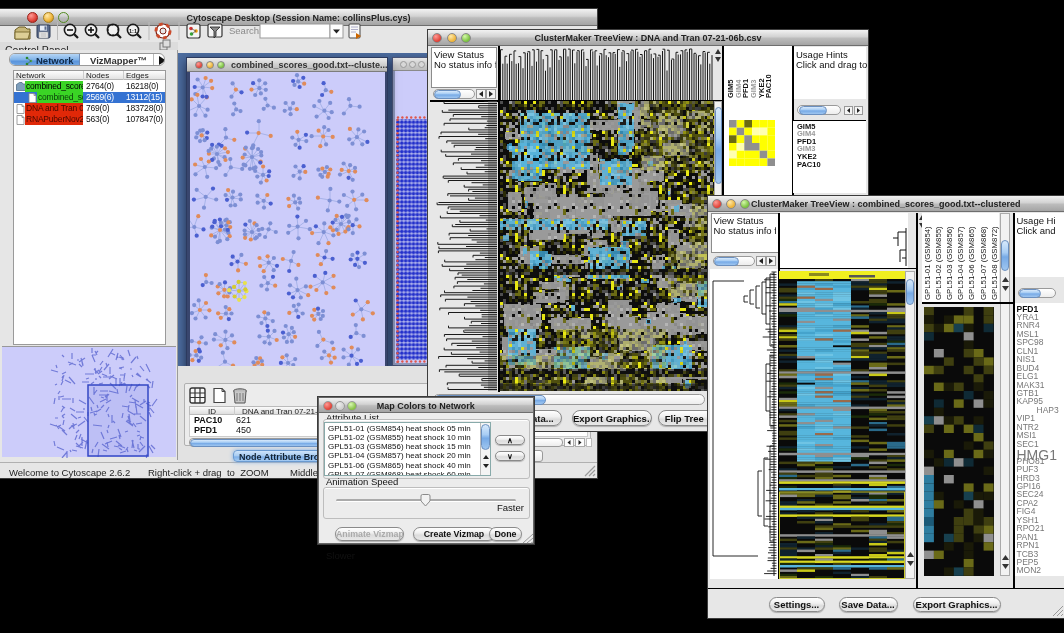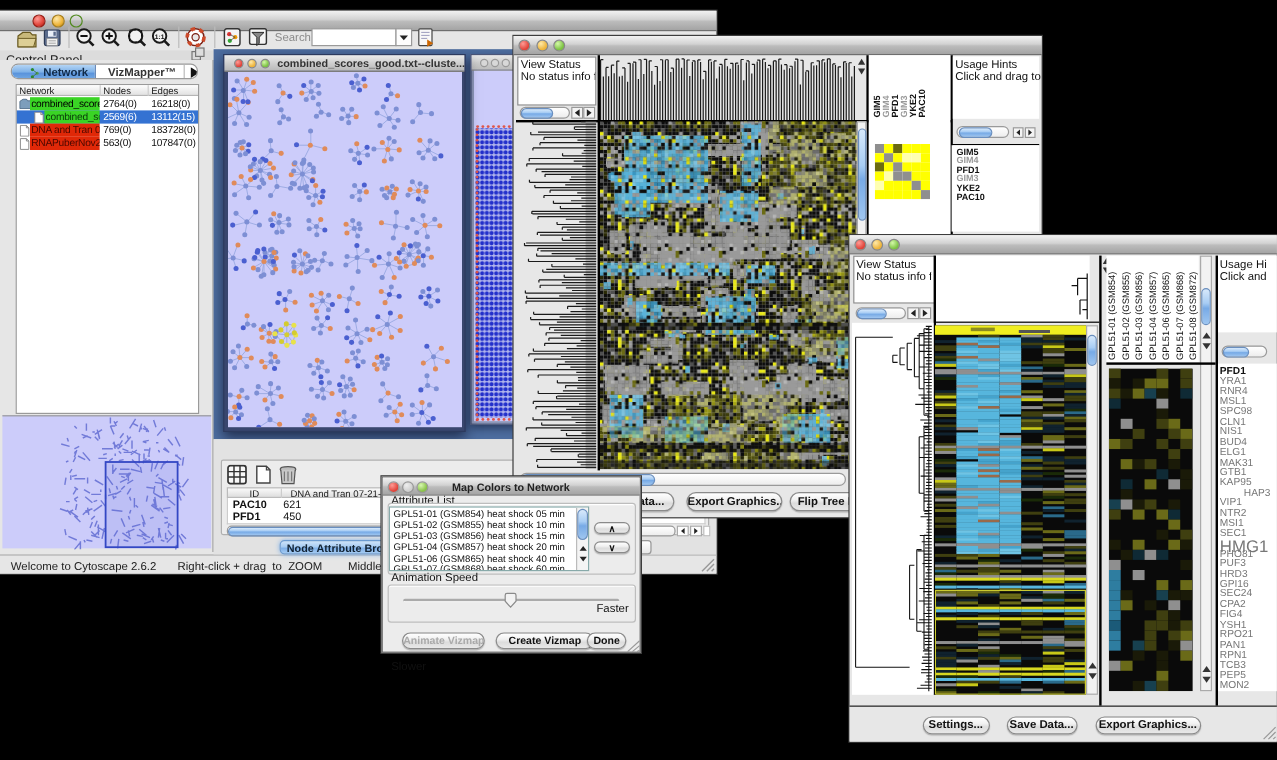--- a/index.html
+++ b/index.html
@@ -13,20 +13,21 @@
 .sctrack{background:linear-gradient(#fff,#ededed);border:1px solid #9a9a9a;border-radius:999px;}
 .blkline{position:absolute;background:#000;}
 .whitebox{position:absolute;background:#fff;border:1px solid #8c8c8c;}
 .gb{position:absolute;border:1px solid #bdbdbd;border-radius:3px;box-shadow:inset 0 1px 0 #fff;}
 </style></head><body>
 <div class="win" style="left:0;top:9px;width:597px;height:469px;background:#e6e6e6;">
     <div class="tb" style="height:17px;"></div>
     <div class="lt" style="left:27px;top:3px;width:11px;height:11px;background:radial-gradient(circle at 35% 30%,#ff9a94,#e0443a 60%,#9e1f16);border:1px solid #9a2018;"></div>
     <div class="lt" style="left:43px;top:3px;width:11px;height:11px;background:radial-gradient(circle at 35% 30%,#ffe9a8,#eeb43a 60%,#b07e10);border:1px solid #a87f1c;"></div>
     <div class="lt" style="left:58px;top:3px;width:11px;height:11px;background:radial-gradient(circle at 35% 30%,#d4f8a8,#7cc342 60%,#47851c;);border:1px solid #528a20;"></div>
+    <div class="ttl" style="top:4px;font-size:9px;">Cytoscape Desktop (Session Name: collinsPlus.cys)</div>
     <svg class="abs" style="left:0;top:10px;" width="597" height="22" viewBox="0 0 597 22">
       <g>
         <path d="M15 11 l4 -3 h6 l2 2 h3 v10 h-15 z" fill="#c8b87a" stroke="#6a5a20" stroke-width="1"></path>
         <path d="M15 13 h15 l-2 7 h-13 z" fill="#ddcf96" stroke="#6a5a20" stroke-width="0.8"></path>
       </g>
       <g>
         <rect x="37" y="6" width="13" height="13" rx="1.5" fill="#5a6b8c" stroke="#2c3a55"></rect>
         <rect x="40" y="6.6" width="7" height="5" fill="#e8eef8"></rect>
         <rect x="44.5" y="7.4" width="2" height="3.4" fill="#5a6b8c"></rect>
         <rect x="39" y="13" width="9" height="6" fill="#f0f0f0" stroke="#888" stroke-width="0.5"></rect>
@@ -157,21 +158,21 @@
       <svg class="abs" style="left:0;top:0;" width="174" height="111" viewBox="0 0 174 111">
         <path d="M115 8L116 11M124 74L131 78M94 8L90 8M56 25L49 23M74 65L82 65M131 76L134 80M146 39L148 41M135 67L134 59M105 104L101 103M133 68L126 64M121 10L120 13M61 29L60 31M115 42L116 47M79 101L74 96M70 79L67 82M149 70L147 65M135 84L138 85M84 32L87 31M138 37L133 41M142 52L142 56M107 32L112 28M92 27L83 27M62 10L60 8M130 48L128 50M150 59L155 52M54 79L48 77M79 70L76 71M97 102L96 110M102 23L107 17M82 70L86 75M127 60L120 59M53 38L55 37M138 90L142 91M138 102L136 102M60 83L65 88M99 61L102 58M94 27L93 21M73 37L67 30M95 58L96 61M86 65L86 69M60 69L63 67M136 12L135 9M74 18L66 15M99 85L102 92M62 49L58 50M124 74L131 79M92 40L92 48M71 51L71 56M77 99L81 95M106 10L111 2M147 99L151 106M100 27L105 29M90 106L91 102M97 48L106 48M107 78L106 81M147 64L147 58M59 65L62 60M68 103L69 105M111 74L113 76M139 30L135 26M94 65L99 62M73 78L70 80M118 36L118 31M60 52L69 52M60 27L64 25M138 95L141 99M134 77L140 76M116 6L114 13M117 101L120 103M63 61L60 59M123 26L122 32M100 97L107 102M94 33L94 31M115 32L108 29M94 6L96 4M141 61L134 57M67 18L71 16M130 93L132 101M77 15L83 11M92 68L95 67M137 105L143 99M55 80L59 78M131 93L130 101M129 16L134 10M75 88L73 93M130 28L131 30M85 93L83 102M115 46L107 44M144 17L148 25M146 32L144 33M124 37L117 37M90 64L89 60M53 99L52 94M125 73L129 75M117 39L120 35M123 36L119 38M92 35L89 37M144 74L138 69M82 61L82 63M95 64L88 66M96 27L100 24M130 22L128 22M114 39L114 31M118 28L122 28M77 53L84 57M93 69L92 66M101 30L108 30M126 84L123 85M70 103L75 104M77 92L79 87M118 106L124 104M139 67L132 67M134 61L133 53M99 31L97 29M127 58L126 64M61 34L59 38M105 19L104 16M122 12L117 10M93 26L97 23M110 76L110 68M90 6L90 1M136 102L136 97M106 67L107 70M95 8L93 4M92 22L96 26M113 8L109 6M56 71L53 71M58 44L56 47M127 44L130 37M77 13L75 13M150 41L151 34M116 82L119 90M55 21L54 18M108 27L108 20M69 67L75 72M132 103L135 104M83 74L76 79M122 13L118 8M63 84L56 79M65 105L60 111M95 43L92 47M135 89L138 88M115 90L108 92M124 103L126 100M105 54L105 49M79 92L86 96M139 30L134 27M90 8L93 15M74 86L77 83M121 33L123 33M61 78L62 73M120 71L121 66M62 28L60 34M109 53L104 56M125 39L124 46M77 17L80 20M105 83L106 86M100 79L91 78M80 15L81 19M70 6L70 12M148 61L152 66M137 55L130 51M99 50L102 51M144 54L138 58M60 69L62 71M108 36L114 42M127 67L128 74M104 51L107 47M149 36L144 32M125 102L126 105M117 21L120 22M53 51L52 57M75 77L69 79M120 99L114 94M117 100L112 99M116 98L123 101M69 36L63 33M81 18L79 11M144 56L149 59M57 49L57 53M62 103L55 100M145 107L144 114M57 82L54 78M142 24L138 19M101 14L98 18M118 92L117 88M81 101L74 99M97 37L101 36M92 57L87 50M106 47L103 50M126 69L128 76M106 100L105 95M65 104L65 111M68 61L73 64M149 98L153 102M134 56L127 55M80 90L80 99M106 44L98 44M138 93L139 89M93 100L96 95M80 35L87 35M100 20L97 25M107 60L104 65M71 76L72 82M128 9L126 3M132 44L135 38M148 56L146 55M110 94L103 97M104 52L98 55M117 21L122 20" stroke="#5b66cf" stroke-width="1.2" fill="none" opacity="0.8"></path>
         <rect x="86" y="38" width="60" height="71" fill="rgba(90,110,220,0.13)" stroke="#3347c4" stroke-width="1.5"></rect>
       </svg>
     </div>
     <div class="abs" style="left:0;top:453px;width:597px;height:16px;background:#e6e6e6;border-top:1px solid #b0b0b0;font-size:9.5px;color:#222;white-space:nowrap;">
       <span class="abs" style="left:9px;top:4px;">Welcome to Cytoscape 2.6.2</span>
       <span class="abs" style="left:148px;top:4px;">Right-click + drag&nbsp; to&nbsp; ZOOM</span>
       <span class="abs" style="left:290px;top:4px;">Middle-</span>
     </div>
-    <div class="abs" style="left:178px;top:32px;width:419px;height:325px;background:#4d6da0;overflow:hidden;">
+    <div class="abs" style="left:178px;top:44px;width:419px;height:325px;background:#4d6da0;overflow:hidden;">
       <div class="abs" style="left:214px;top:4px;width:44px;height:309px;background:#8d96b8;box-shadow:0 3px 8px rgba(0,0,20,0.55);border:1px solid #4a5578;">
         <div style="position:absolute;left:0;top:0;width:100%;height:13px;background:linear-gradient(#e8e8e8,#c9c9c9 60%,#bdbdbd);border-bottom:1px solid #8a8a8a;"></div>
         <div class="lt" style="left:7px;top:3px;width:7px;height:7px;background:#d8d8d8;border:1px solid #9a9a9a;"></div>
         <div class="lt" style="left:16px;top:3px;width:7px;height:7px;background:#d8d8d8;border:1px solid #9a9a9a;"></div>
         <div class="lt" style="left:25px;top:3px;width:7px;height:7px;background:#d8d8d8;border:1px solid #9a9a9a;"></div>
         <div class="abs" style="left:2px;top:13px;width:40px;height:292px;background:#ccccfa;">
           <svg class="abs" style="left:1px;top:45px;" width="38" height="247" viewBox="0 0 38 247">
             <defs>
               <pattern id="bdots" width="3.9" height="4.2" patternUnits="userSpaceOnUse">
                 <rect width="3.9" height="4.2" fill="#b0b4ec"></rect>
@@ -814,20 +815,21 @@
     </div>
     <svg class="abs" style="left:583px;top:456px;" width="13" height="12">
       <path d="M12 1 L2 11 M12 5 L6 11 M12 9 L10 11" stroke="#9a9a9a" stroke-width="1.2"></path>
     </svg>
   </div>
 <div class="win" style="left:428px;top:30px;width:440px;height:401px;background:#e7e7e7;">
     <div class="tb" style="height:15.5px;"></div>
     <div class="lt" style="left:4.0px;top:2.5px;width:10px;height:10px;background:radial-gradient(circle at 35% 30%,#ff9a94,#e0443a 65%);border:1px solid #888;"></div>
     <div class="lt" style="left:18.5px;top:2.5px;width:10px;height:10px;background:radial-gradient(circle at 35% 30%,#ffe9a8,#eeb43a 65%);border:1px solid #888;"></div>
     <div class="lt" style="left:33.0px;top:2.5px;width:10px;height:10px;background:radial-gradient(circle at 35% 30%,#d4f8a8,#7cc342 65%);border:1px solid #888;"></div>
+    <div class="ttl" style="top:3px;font-size:9px;">ClusterMaker TreeView : DNA and Tran 07-21-06b.csv</div>
     <div class="whitebox" style="left:3px;top:17px;width:66px;height:41px;"></div>
     <span class="abs" style="left:6px;top:19px;font-size:9.5px;color:#111;white-space:nowrap;">View Status</span>
     <span class="abs" style="left:6px;top:29px;font-size:9.5px;color:#111;white-space:nowrap;overflow:hidden;width:62px;">No status info f</span>
     <div class="sctrack abs" style="left:5px;top:59px;width:42px;height:10px;"></div>
     <div class="aqua abs" style="left:6px;top:59.5px;width:27px;height:9px;"></div>
     <div class="abs" style="left:48px;top:59px;width:10px;height:10px;background:#f4f4f4;border:1px solid #999;"></div>
     <svg class="abs" style="left:48px;top:59px;" width="10" height="10">
       <path d="M7 2 L3 5 L7 8 z" fill="#222"></path>
     </svg>
     <div class="abs" style="left:58px;top:59px;width:10px;height:10px;background:#f4f4f4;border:1px solid #999;"></div>
@@ -1804,20 +1806,21 @@
     <div class="pill" style="left:170px;top:129px;width:33px;height:13.5px;font-size:8.8px;line-height:13px;">Done</div>
     <svg class="abs" style="left:203px;top:135px;" width="12" height="11">
       <path d="M11 1 L1 10 M11 5 L5 10 M11 9 L9 10" stroke="#999" stroke-width="1"></path>
     </svg>
   </div>
 <div class="win" style="left:707.5px;top:196px;width:356.5px;height:422px;background:#e7e7e7;border-right:none;">
     <div class="tb" style="height:15.5px;"></div>
     <div class="lt" style="left:4px;top:2.5px;width:10px;height:10px;background:radial-gradient(circle at 35% 30%,#ff9a94,#e0443a 65%);border:1px solid #888;"></div>
     <div class="lt" style="left:18px;top:2.5px;width:10px;height:10px;background:radial-gradient(circle at 35% 30%,#ffe9a8,#eeb43a 65%);border:1px solid #888;"></div>
     <div class="lt" style="left:32px;top:2.5px;width:10px;height:10px;background:radial-gradient(circle at 35% 30%,#d4f8a8,#7cc342 65%);border:1px solid #888;"></div>
+    <div class="ttl" style="top:3px;font-size:9px;">ClusterMaker TreeView : combined_scores_good.txt--clustered</div>
     <div class="whitebox" style="left:3px;top:17px;width:69px;height:40px;"></div>
     <span class="abs" style="left:6px;top:19px;font-size:9.5px;color:#111;white-space:nowrap;">View Status</span>
     <span class="abs" style="left:6px;top:29px;font-size:9.5px;color:#111;white-space:nowrap;overflow:hidden;width:62px;">No status info f</span>
     <div class="sctrack abs" style="left:5px;top:60px;width:42px;height:10px;"></div>
     <div class="aqua abs" style="left:6px;top:60.5px;width:25px;height:9px;"></div>
     <div class="abs" style="left:48px;top:60px;width:10px;height:10px;background:#f4f4f4;border:1px solid #999;"></div>
     <svg class="abs" style="left:48px;top:60px;" width="10" height="10">
       <path d="M7 2 L3 5 L7 8 z" fill="#222"></path>
     </svg>
     <div class="abs" style="left:58px;top:60px;width:10px;height:10px;background:#f4f4f4;border:1px solid #999;"></div>

